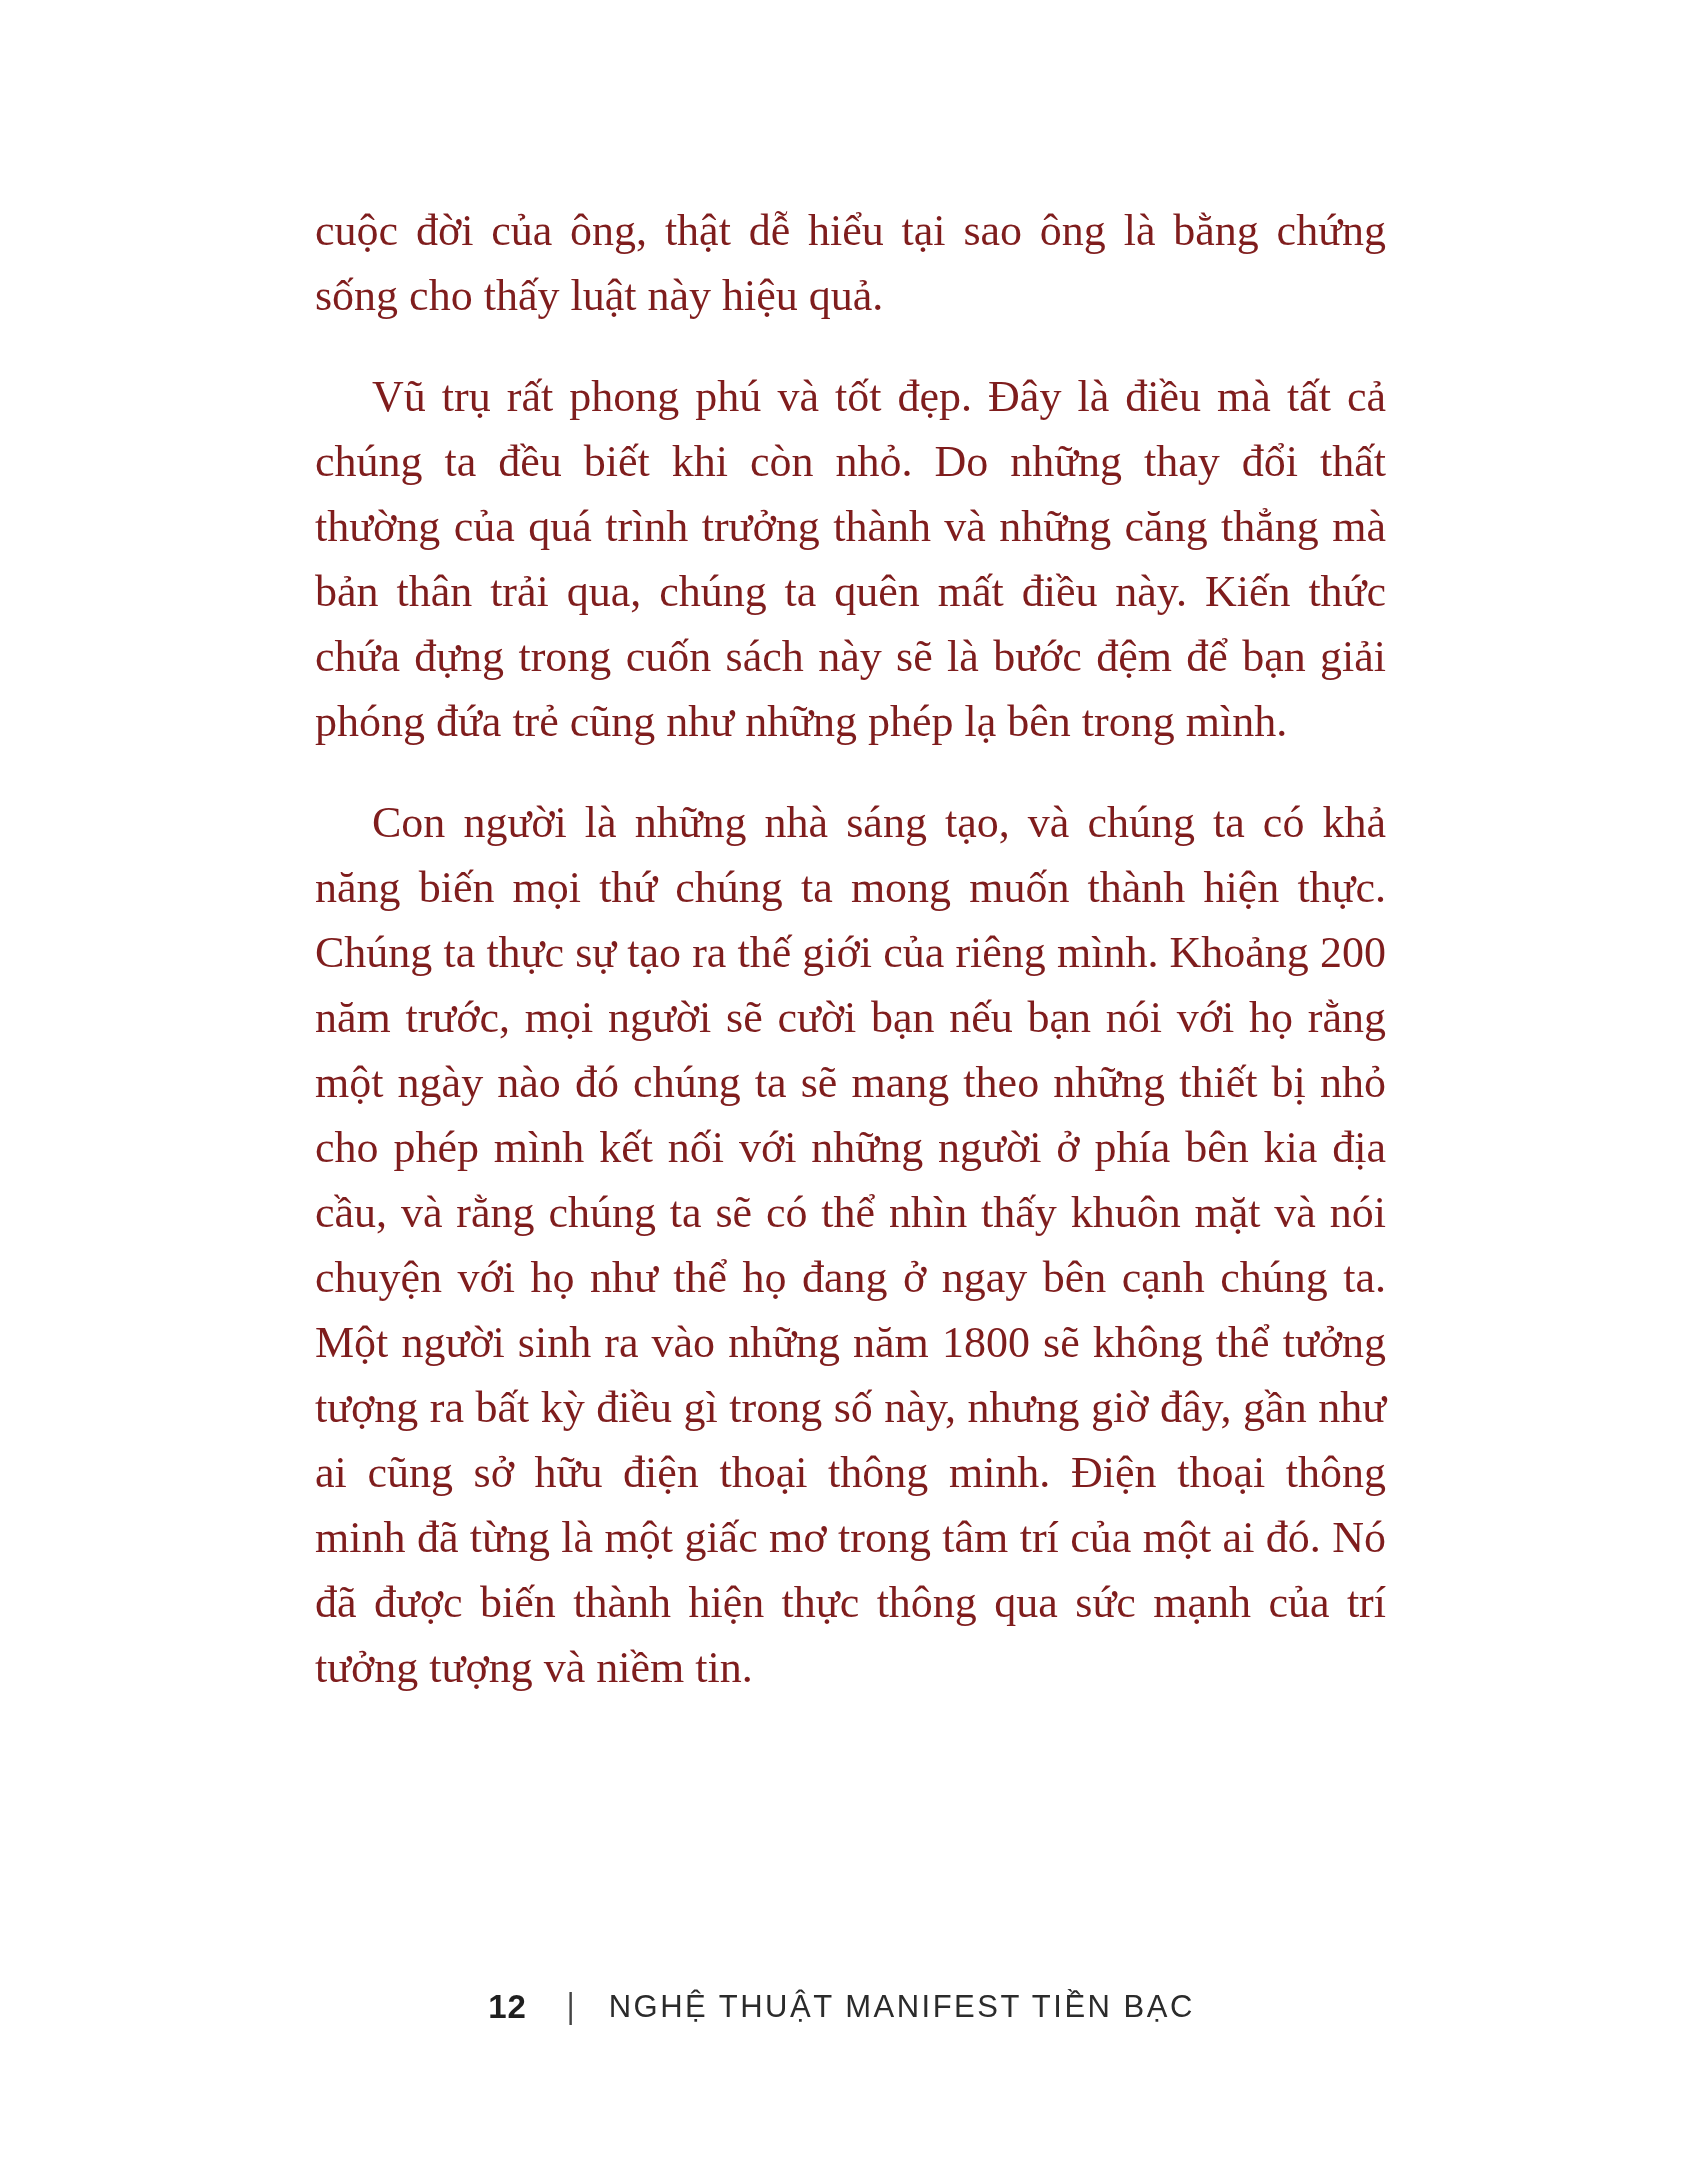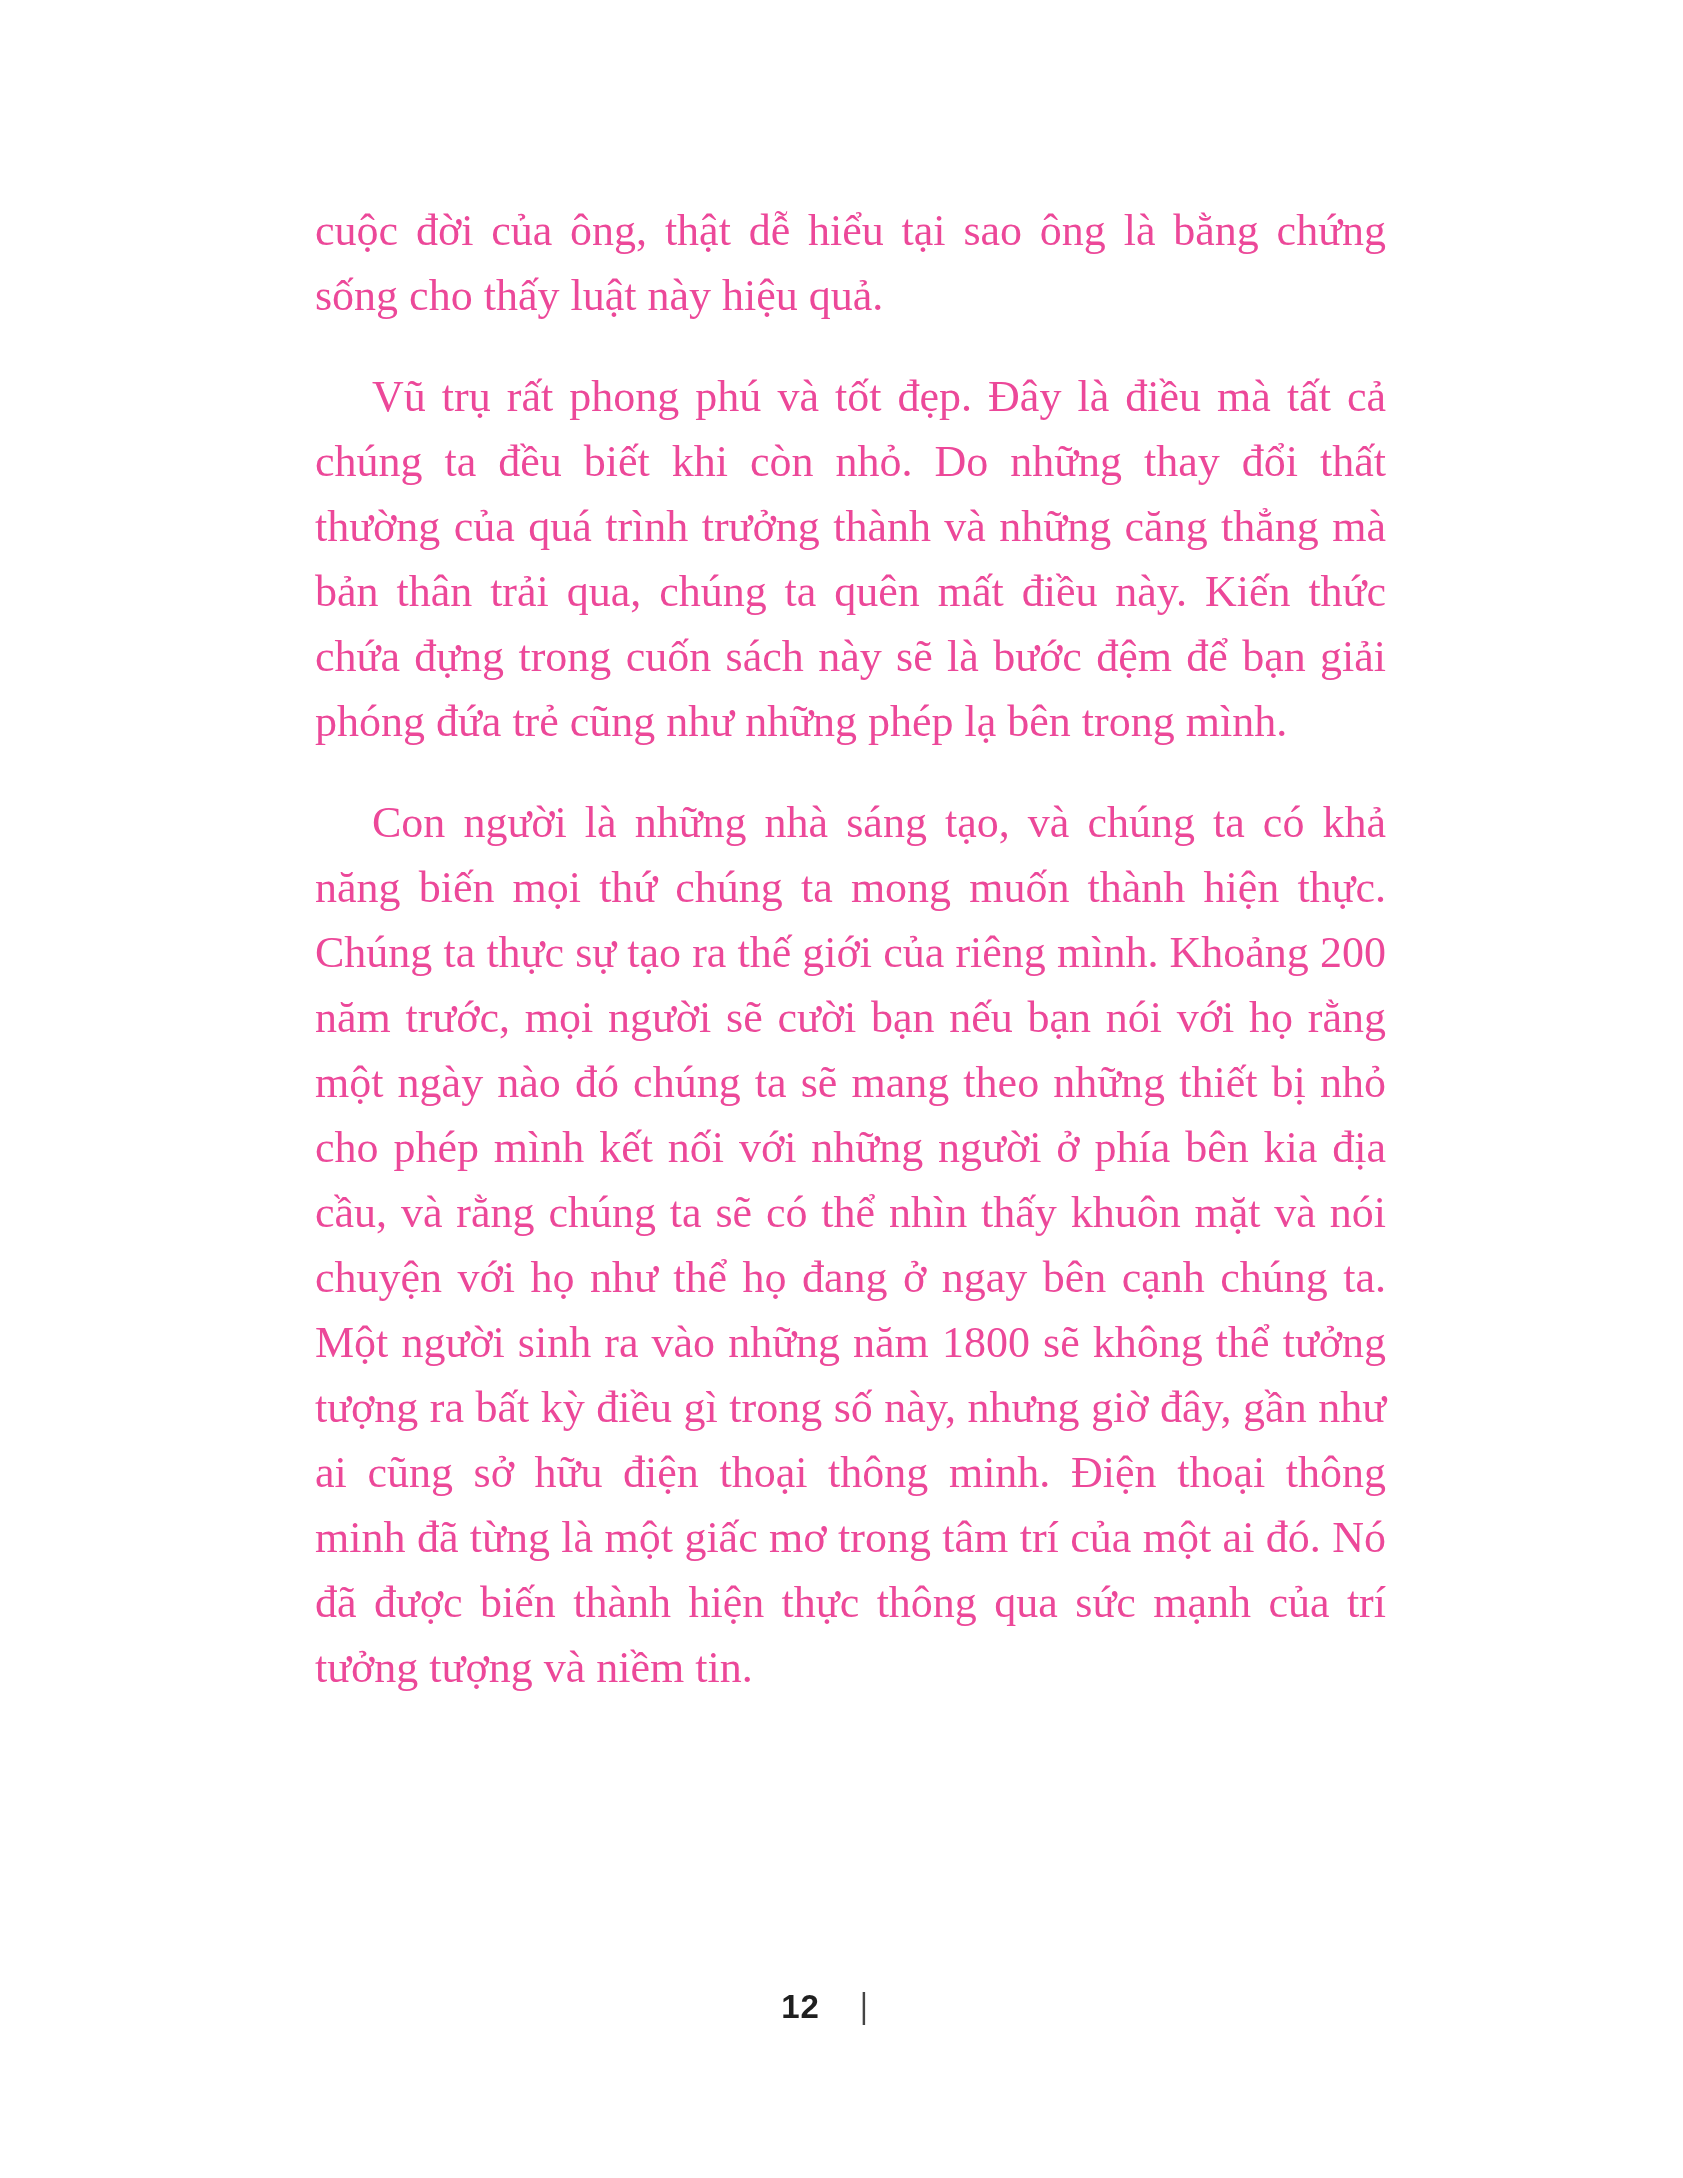--- a/index.html
+++ b/index.html
@@ -13,21 +13,21 @@
     height: 2178px;
     background: #ffffff;
     overflow: hidden;
     font-family: "Liberation Serif", "DejaVu Serif", serif;
   }
   .body-text {
     position: absolute;
     left: 315px;
     top: 198px;
     width: 1071px;
-    color: #ec4899;
+    color: #7f1d1d;
     font-size: 44px;
     line-height: 65px;
     text-align: justify;
     text-justify: inter-word;
   }
   .body-text p {
     margin: 0 0 36px 0;
     text-indent: 57px;
   }
   .body-text p.no-indent {
@@ -71,16 +71,17 @@
 
   <div class="body-text">
     <p class="para no-indent">cuộc đời của ông, thật dễ hiểu tại sao ông là bằng chứng sống cho thấy luật này hiệu quả.</p>
     <p class="para">Vũ trụ rất phong phú và tốt đẹp. Đây là điều mà tất cả chúng ta đều biết khi còn nhỏ. Do những thay đổi thất thường của quá trình trưởng thành và những căng thẳng mà bản thân trải qua, chúng ta quên mất điều này. Kiến thức chứa đựng trong cuốn sách này sẽ là bước đệm để bạn giải phóng đứa trẻ cũng như những phép lạ bên trong mình.</p>
     <p class="para">Con người là những nhà sáng tạo, và chúng ta có khả năng biến mọi thứ chúng ta mong muốn thành hiện thực. Chúng ta thực sự tạo ra thế giới của riêng mình. Khoảng 200 năm trước, mọi người sẽ cười bạn nếu bạn nói với họ rằng một ngày nào đó chúng ta sẽ mang theo những thiết bị nhỏ cho phép mình kết nối với những người ở phía bên kia địa cầu, và rằng chúng ta sẽ có thể nhìn thấy khuôn mặt và nói chuyện với họ như thể họ đang ở ngay bên cạnh chúng ta. Một người sinh ra vào những năm 1800 sẽ không thể tưởng tượng ra bất kỳ điều gì trong số này, nhưng giờ đây, gần như ai cũng sở hữu điện thoại thông minh. Điện thoại thông minh đã từng là một giấc mơ trong tâm trí của một ai đó. Nó đã được biến thành hiện thực thông qua sức mạnh của trí tưởng tượng và niềm tin.</p>
   </div>
 
   <div class="footer">
     <span class="pagenum">12</span>
     <span class="sep">|</span>
+    <span class="running-title">NGHỆ THUẬT MANIFEST TIỀN BẠC</span>
   </div>
 
 </div>
 
 
 </body></html>

